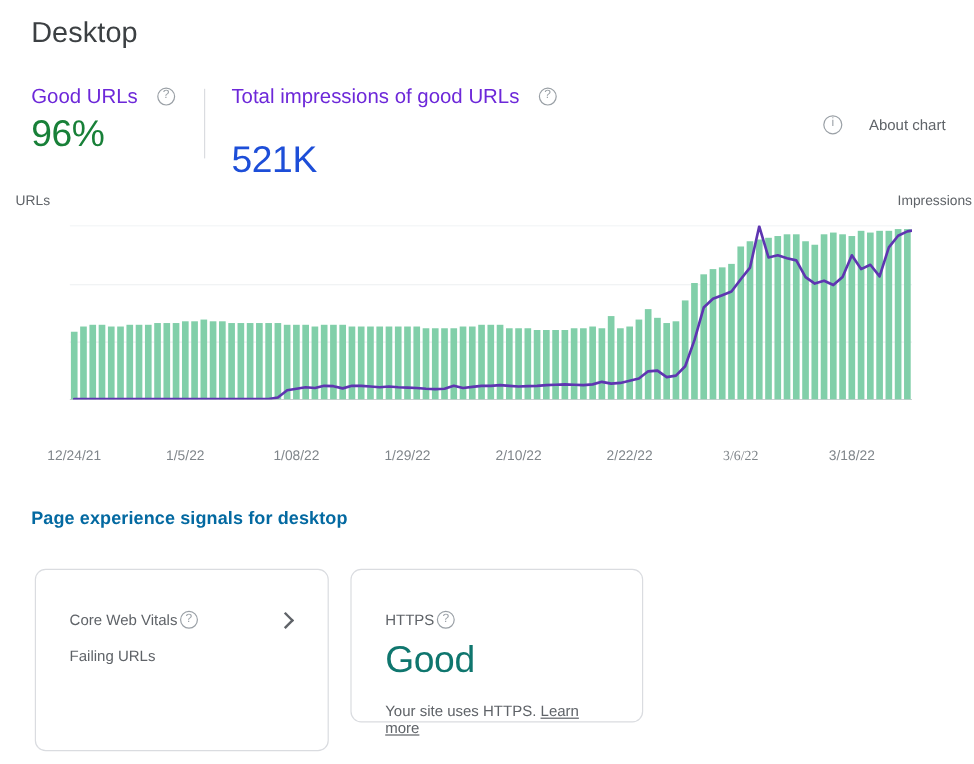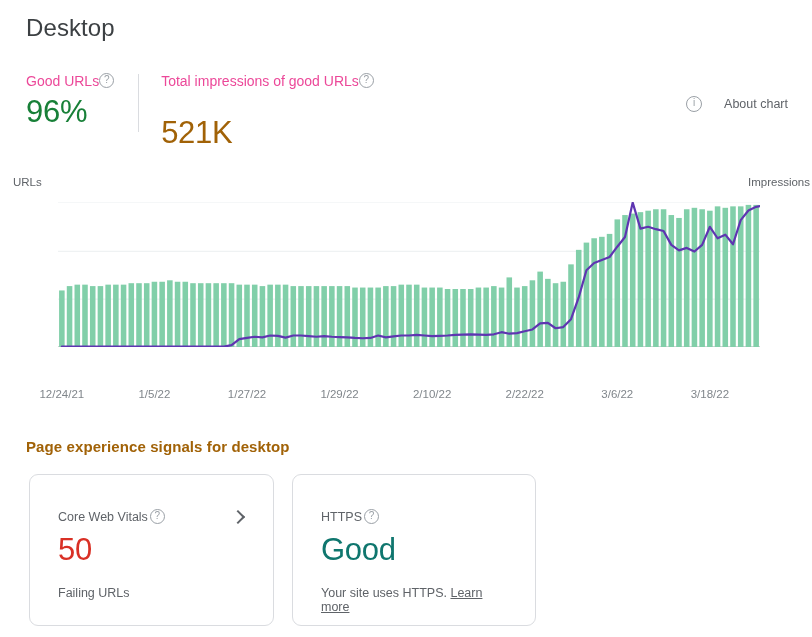--- a/index.html
+++ b/index.html
@@ -42,35 +42,35 @@
     align-items: stretch;
   }
   .metric {
     display: flex;
     flex-direction: column;
     justify-content: flex-start;
   }
   .metric-label-row {
     display: flex;
     align-items: center;
-    gap: 0;
-    font-size: 14px;
-    color: #ec4899;
+    gap: 16px;
+    font-size: 17px;
+    color: #6d28d9;
     line-height: 16px;
     height: 17px;
   }
   .metric-value {
     font-size: 31px;
     line-height: 40px;
     font-weight: 400;
     margin-top: 3px;
     letter-spacing: -0.3px;
   }
   .metric-good { color: #188038; }
-  .metric-impr { color: #a16207; margin-top: 24px; }
+  .metric-impr { color: #1d4ed8; margin-top: 24px; }
   .metric-sep {
     width: 1px;
     background: #dadce0;
     margin: 2px 22px 0 24px;
     height: 58px;
   }
   .metric.impressions { margin-left: 0; justify-content: space-between; }
 
   
   .help-icon {
@@ -123,21 +123,21 @@
     font-size: 10px;
     line-height: 14px;
     color: #9aa0a6;
     font-style: normal;
   }
 
   
   .chart-block {
     position: absolute;
     left: 0;
-    top: 170px;
+    top: 156px;
     width: 812px;
     height: 210px;
   }
   .axis-title {
     position: absolute;
     font-size: 11.5px;
     color: #5f6368;
     white-space: nowrap;
   }
   .axis-title.left  { left: 13px;  top: 6px; }
@@ -158,42 +158,42 @@
     font-size: 11.5px;
     color: #80868b;
     transform: translateX(-50%);
     white-space: nowrap;
   }
 
   
   .signals-title {
     position: absolute;
     left: 26px;
-    top: 438px;
+    top: 424px;
     font-size: 15px;
     font-weight: 700;
-    color: #a16207;
+    color: #0369a1;
     letter-spacing: 0.1px;
   }
   .cards {
     position: absolute;
     left: 29px;
     top: 474px;
     display: flex;
     gap: 18px;
   }
   .card {
     border: 1px solid #dadce0;
     border-radius: 9px;
     background: #fff;
     box-sizing: border-box;
     position: relative;
   }
   .card.cwv   { width: 245px; height: 152px; }
-  .card.https { width: 244px; height: 152px; }
+  .card.https { width: 244px; height: 128px; }
   .card-inner { padding: 34px 28px 0 28px; }
   .card-head {
     display: flex;
     align-items: center;
     gap: 2px;
     font-size: 12.5px;
     color: #5f6368;
   }
   .card-head .spacer { flex: 1 1 auto; }
   .chevron-right {
@@ -355,43 +355,42 @@
           <rect x="679.94" y="4.35" width="5.55" height="140.65" fill="#81CFA9"></rect>
           <rect x="687.65" y="2.90" width="5.55" height="142.10" fill="#81CFA9"></rect>
           <rect x="695.37" y="2.90" width="5.55" height="142.10" fill="#81CFA9"></rect>
           <rect x="703.08" y="2.90" width="5.55" height="142.10" fill="#81CFA9"></rect>
           <polyline points="3.86,144.64 11.57,144.64 19.29,144.64 27.00,144.64 34.71,144.64 42.43,144.64 50.14,144.64 57.86,144.64 65.57,144.64 73.29,144.64 81.00,144.64 88.71,144.64 96.43,144.64 104.14,144.64 111.86,144.64 119.57,144.64 127.29,144.64 135.00,144.64 142.71,144.64 150.43,144.64 158.14,144.64 165.86,144.64 173.57,143.19 181.29,137.15 189.00,135.94 196.71,134.73 204.43,135.33 212.14,133.52 219.86,133.82 227.57,135.64 235.29,133.52 243.00,133.52 250.71,134.13 258.43,134.73 266.14,134.13 273.86,134.73 281.57,135.03 289.29,135.33 297.00,135.94 304.71,136.24 312.43,135.94 320.14,133.52 327.86,135.33 335.57,134.43 343.29,133.52 351.00,133.52 358.71,132.92 366.43,133.52 374.14,134.13 381.86,133.82 389.57,133.52 397.29,132.92 405.00,132.61 412.71,132.31 420.43,132.61 428.14,132.92 435.86,132.31 443.57,130.20 451.29,131.71 459.00,131.10 466.71,129.29 474.43,127.48 482.14,121.44 489.86,120.83 497.57,126.27 505.29,125.06 513.00,117.21 520.71,95.46 528.43,68.27 536.14,61.02 543.86,58.00 551.57,54.98 559.29,44.71 567.00,35.04 574.71,0.60 582.43,26.58 590.14,24.77 597.86,27.19 605.57,29.00 613.29,42.90 621.00,48.33 628.71,45.92 636.43,49.54 644.14,42.90 651.86,24.77 659.57,36.25 667.29,32.63 675.00,42.29 682.71,18.13 690.43,8.46 698.14,4.83 705.86,3.63" fill="none" stroke="#5E35B1" stroke-width="2.2" stroke-linejoin="round" stroke-linecap="round"></polyline>
         </svg>
       <div id="ytick-layer"></div>
       <div id="xtick-layer">
           <div class="xtick" style="left: 3.85714px;">12/24/21</div>
           <div class="xtick" style="left: 96.4286px;">1/5/22</div>
-          <div class="xtick" style="left: 189px;">1/27/22</div>
+          <div class="xtick" style="left: 189px;">1/08/22</div>
           <div class="xtick" style="left: 281.571px;">1/29/22</div>
           <div class="xtick" style="left: 374.143px;">2/10/22</div>
           <div class="xtick" style="left: 466.714px;">2/22/22</div>
-          <div class="xtick" style="left: 559.286px;">3/6/22</div>
+          <div class="xtick" style="left: 559.286px; font-family: Liberation Serif, serif;">3/6/22</div>
           <div class="xtick" style="left: 651.857px;">3/18/22</div>
         </div>
     </div>
   </div>
 
   <div class="signals-title">Page experience signals for desktop</div>
 
   <div class="cards">
 
     <div class="card cwv">
       <div class="card-inner">
         <div class="card-head">
           <span>Core Web Vitals</span>
           <span class="help-icon"></span>
           <span class="spacer"></span>
           <span class="chevron-right"></span>
         </div>
-        <div class="card-value fail">50</div>
         <div class="card-sub">Failing URLs</div>
       </div>
     </div>
 
     <div class="card https">
       <div class="card-inner">
         <div class="card-head">
           <span>HTTPS</span>
           <span class="help-icon"></span>
         </div>

